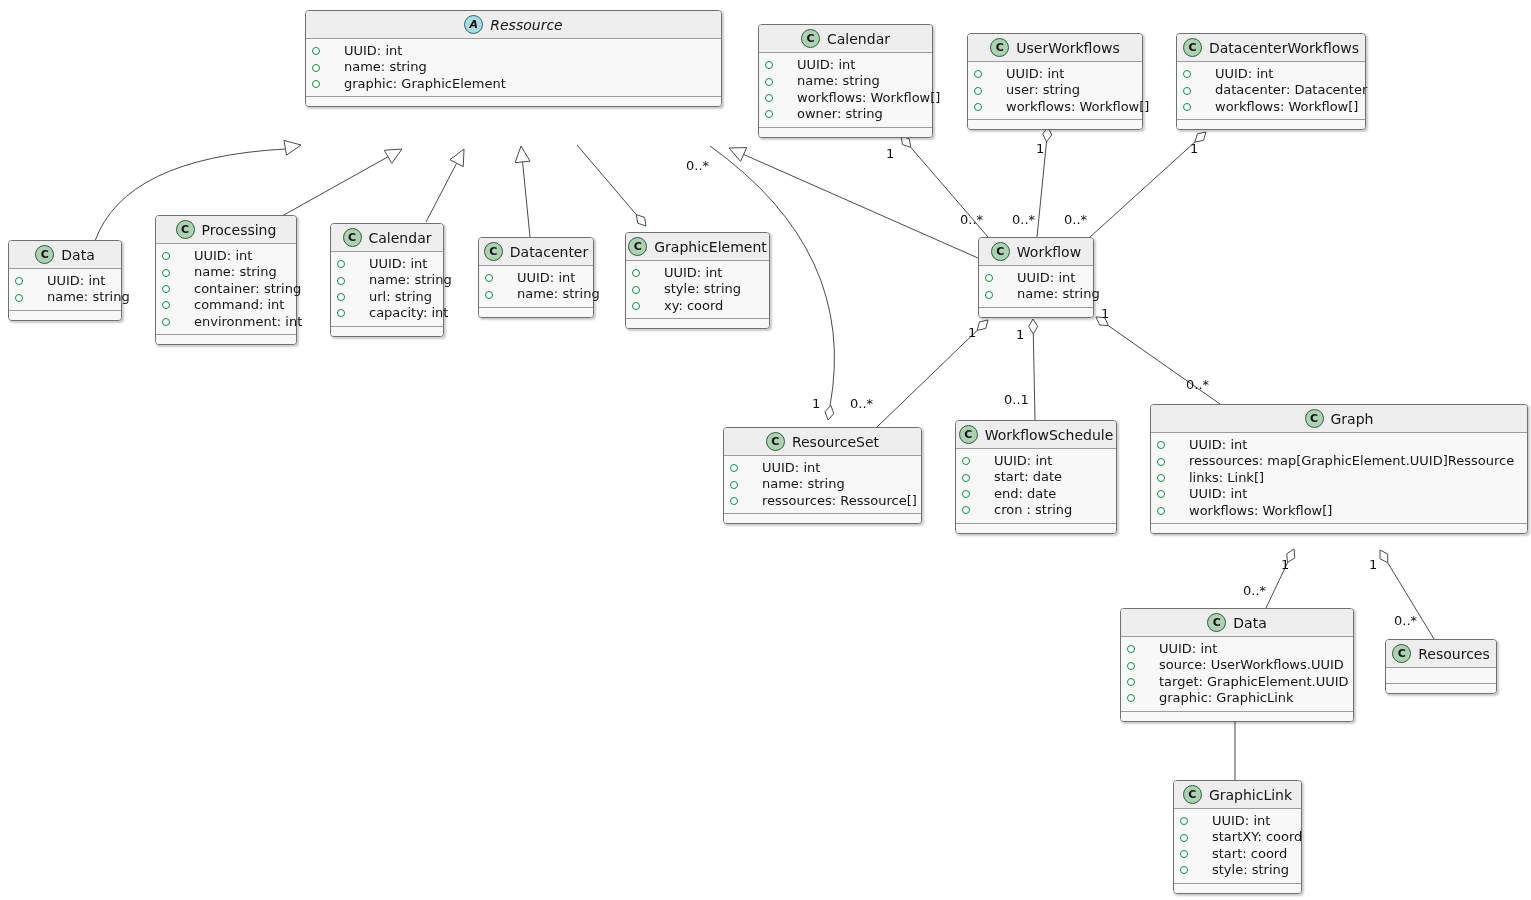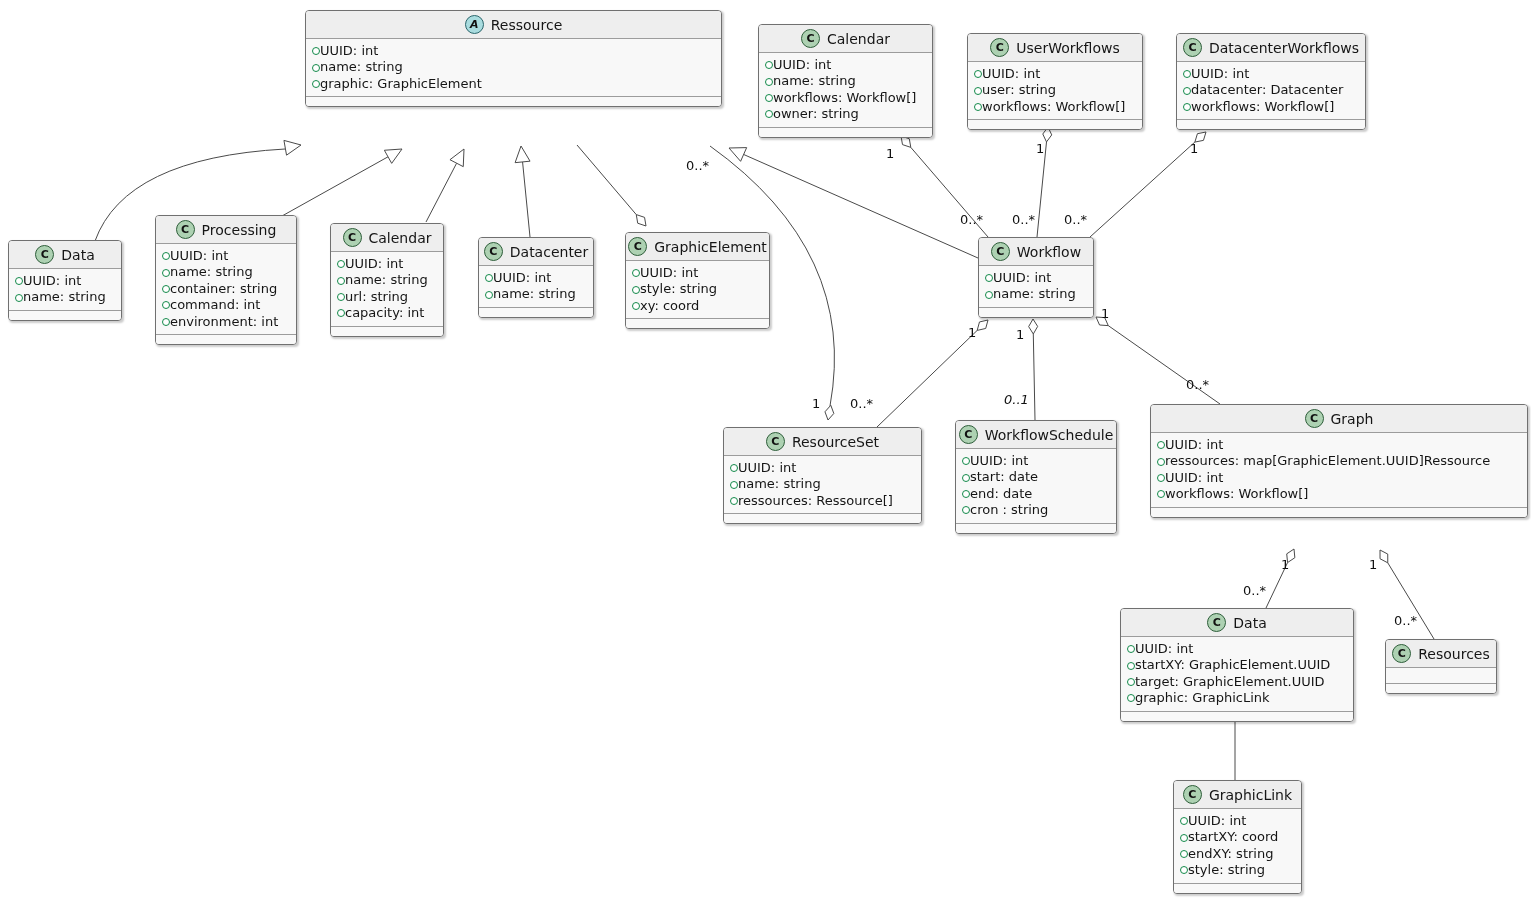--- a/index.html
+++ b/index.html
@@ -22,23 +22,23 @@
     gap:7px;padding:4px 8px;min-height:19px;
   }
   .circ{
     width:17px;height:17px;border-radius:50%;flex:0 0 17px;
     display:inline-flex;align-items:center;justify-content:center;
     font-weight:bold;font-size:11px;line-height:17px;color:#111;
   }
   .circ.cls{background:var(--class-icon,#ADD1B2);border:1px solid #2e5e3a;}
   .circ.abs{background:var(--abstract-icon,#A9DCDF);border:1px solid #2a666c;font-style:italic;}
   .cls-title{font-size:14px;white-space:nowrap;}
-  .uml-class.abstract .cls-title{}
+  .uml-class.abstract .cls-title{font-style:italic;}
   .cls-attrs{list-style:none;margin:0;padding:4px 7px 4px 6px;min-height:7px;}
-  .cls-attrs li{display:flex;align-items:center;gap:0;line-height:16.4px;white-space:nowrap;}
+  .cls-attrs li{display:flex;align-items:center;gap:24px;line-height:16.4px;white-space:nowrap;}
   .dot{width:6px;height:6px;border:1.5px solid #148a4a;border-radius:50%;background:#fff;flex:0 0 6px;}
   .cls-methods{border-top:1px solid #9c9c9c;height:9px;background:var(--body-bg,#f8f8f8);border-radius:0 0 3px 3px;}
   .mult{position:absolute;font-size:13px;color:#101010;white-space:nowrap;}
 </style>
 </head>
 <body style="--class-icon: #ADD1B2; --abstract-icon: #A9DCDF; --header-bg: #eeeeee; --body-bg: #f8f8f8;">
 
 <div id="canvas">
 
   <svg id="edges" width="1531" height="900">
@@ -356,20 +356,24 @@
         <li>
           <span class="dot"></span>
           <span>UUID: int</span>
         </li>
         <li>
           <span class="dot"></span>
           <span>ressources: map[GraphicElement.UUID]Ressource</span>
         </li>
         <li>
           <span class="dot"></span>
+          <span>links: Link[]</span>
+        </li>
+        <li>
+          <span class="dot"></span>
           <span>UUID: int</span>
         </li>
         <li>
           <span class="dot"></span>
           <span>workflows: Workflow[]</span>
         </li>
       </ul>
     <div class="cls-methods"></div>
   </div>
 
@@ -378,21 +382,21 @@
       <span class="circ cls">C</span>
       <span class="cls-title">Data</span>
     </div>
     <ul class="cls-attrs">
         <li>
           <span class="dot"></span>
           <span>UUID: int</span>
         </li>
         <li>
           <span class="dot"></span>
-          <span>startXY: GraphicElement.UUID</span>
+          <span>source: UserWorkflows.UUID</span>
         </li>
         <li>
           <span class="dot"></span>
           <span>target: GraphicElement.UUID</span>
         </li>
         <li>
           <span class="dot"></span>
           <span>graphic: GraphicLink</span>
         </li>
       </ul>
@@ -417,42 +421,42 @@
         <li>
           <span class="dot"></span>
           <span>UUID: int</span>
         </li>
         <li>
           <span class="dot"></span>
           <span>startXY: coord</span>
         </li>
         <li>
           <span class="dot"></span>
-          <span>endXY: string</span>
+          <span>start: coord</span>
         </li>
         <li>
           <span class="dot"></span>
           <span>style: string</span>
         </li>
       </ul>
     <div class="cls-methods"></div>
   </div>
 
   <span class="mult" style="left:886px;top:146px;">1</span>
   <span class="mult" style="left:960px;top:212px;">0..*</span>
   <span class="mult" style="left:1036px;top:141px;">1</span>
   <span class="mult" style="left:1012px;top:212px;">0..*</span>
   <span class="mult" style="left:1190px;top:141px;">1</span>
   <span class="mult" style="left:1064px;top:212px;">0..*</span>
   <span class="mult" style="left:686px;top:158px;">0..*</span>
   <span class="mult" style="left:812px;top:396px;">1</span>
   <span class="mult" style="left:968px;top:325px;">1</span>
   <span class="mult" style="left:850px;top:396px;">0..*</span>
   <span class="mult" style="left:1016px;top:327px;">1</span>
-  <span class="mult" style="left:1004px;top:392px;font-style:italic;">0..1</span>
+  <span class="mult" style="left:1004px;top:392px;">0..1</span>
   <span class="mult" style="left:1101px;top:306px;">1</span>
   <span class="mult" style="left:1186px;top:377px;">0..*</span>
   <span class="mult" style="left:1281px;top:557px;">1</span>
   <span class="mult" style="left:1243px;top:583px;">0..*</span>
   <span class="mult" style="left:1369px;top:557px;">1</span>
   <span class="mult" style="left:1394px;top:613px;">0..*</span>
 
 </div>
 
 </body></html>

